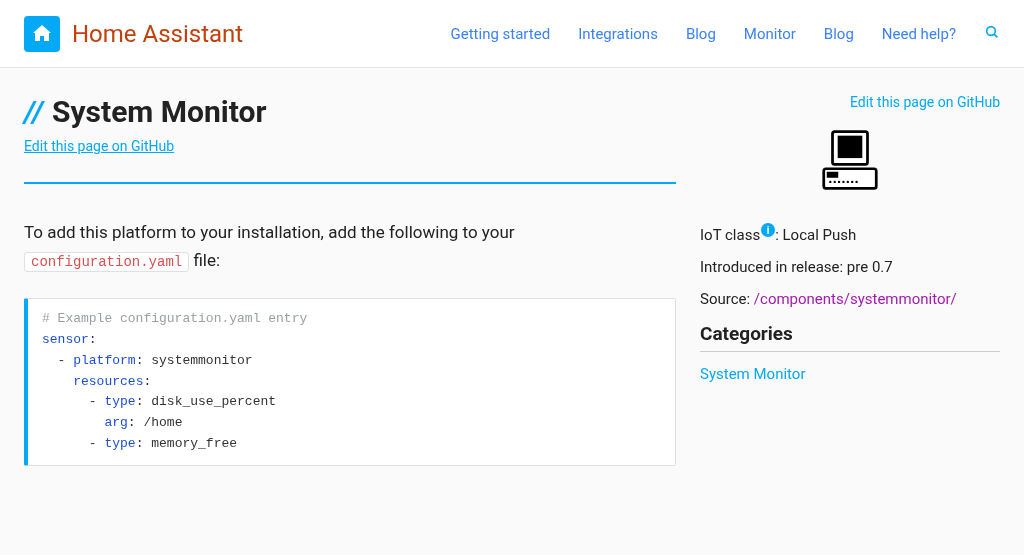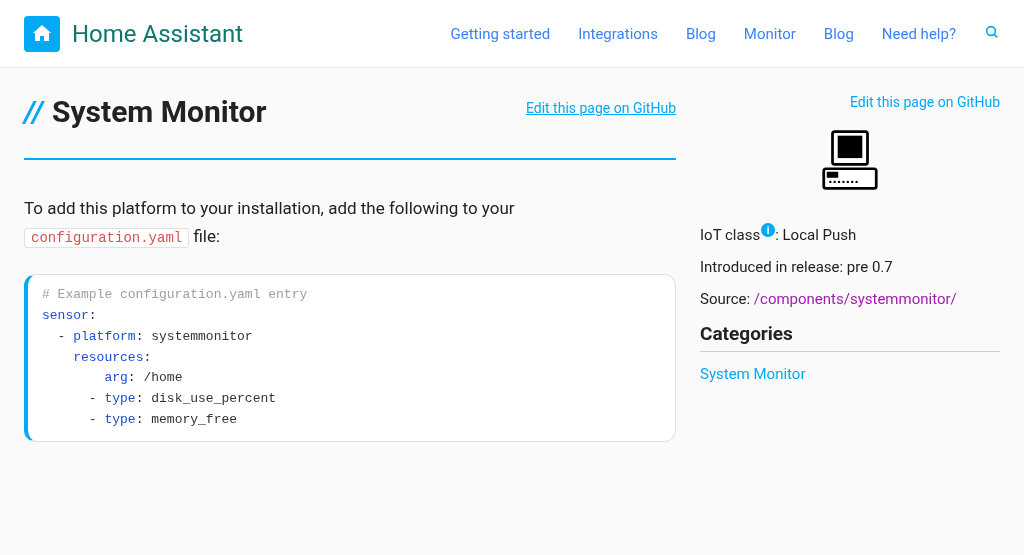--- a/index.html
+++ b/index.html
@@ -1,35 +1,35 @@
 <!DOCTYPE html>
 <html><head>
 <meta charset="utf-8">
 <style>
   * { box-sizing: border-box; margin: 0; padding: 0; }
   body { font-family: -apple-system, BlinkMacSystemFont, "Segoe UI", Roboto, Helvetica, Arial, sans-serif; background: #fafafa; color: #222; width: 1024px; height: 555px; overflow: hidden; }
   .header { display: flex; align-items: center; justify-content: space-between; padding: 8px 24px; background: #fff; border-bottom: 1px solid #e6e6e6; height: 68px; }
   .brand { display: flex; align-items: center; gap: 12px; }
   .brand-logo { width: 36px; height: 36px; background: #03a9f4; border-radius: 4px; display: flex; align-items: center; justify-content: center; }
   .brand-logo svg { width: 24px; height: 24px; fill: #fff; }
-  .brand-name { font-size: 24px; font-weight: 400; color: #0f766e; }
+  .brand-name { font-size: 24px; font-weight: 400; color: #c2410c; }
   .nav { display: flex; align-items: center; gap: 28px; }
   .nav a { color: #3b82f6; text-decoration: none; font-size: 15px; cursor: pointer; text-align: right; }
   .search-icon { color: #03a9f4; cursor: pointer; }
   .container { display: flex; padding: 24px; gap: 24px; }
   .main { flex: 1 1 auto; max-width: 660px; }
   .sidebar { flex: 0 0 300px; }
-  .title-row { display: flex; justify-content: space-between; align-items: flex-start; }
+  .title-row { display: flex; justify-content: space-between; align-items: flex-start; flex-direction: column; }
   .title-slashes { color: #03a9f4; font-weight: 700; font-size: 30px; font-style: italic; letter-spacing: 1px; }
   .page-title { font-size: 30px; font-weight: 700; display: inline; }
   .edit-link { color: #03a9f4; text-decoration: underline; font-size: 14px; cursor: pointer; margin-top: 8px; }
   .hr { border: none; border-top: 2px solid #03a9f4; margin: 28px 0 34px 0; }
   .para { font-size: 17px; line-height: 1.65; color: #222; margin-bottom: 24px; }
   .code-inline { font-family: "SFMono-Regular", Consolas, "Liberation Mono", Menlo, monospace; font-size: 14px; color: #d85050; background: #fff; border: 1px solid #e0e0e0; border-radius: 3px; padding: 1px 6px; }
-  .codeblock { border: 1px solid #e0e0e0; border-left: 4px solid #03a9f4; background: #fff; padding: 10px 14px; font-family: "SFMono-Regular", Consolas, "Liberation Mono", Menlo, monospace; font-size: 13px; line-height: 1.6; color: #333; border-radius: 12px; }
+  .codeblock { border: 1px solid #e0e0e0; border-left: 4px solid #03a9f4; background: #fff; padding: 10px 14px; font-family: "SFMono-Regular", Consolas, "Liberation Mono", Menlo, monospace; font-size: 13px; line-height: 1.6; color: #333; border-radius: 2px; }
   .cmnt { color: #9aa0a6; }
   .key { color: #1d4ed8; }
   .val { color: #333; }
   .sidebar-top { text-align: right; margin-bottom: 14px; }
   .sidebar-edit { color: #03a9f4; font-size: 14px; text-decoration: none; cursor: pointer; }
   .computer-icon { display: flex; justify-content: center; margin-bottom: 28px; }
   .computer-icon svg { width: 70px; height: 70px; }
   .meta-line { font-size: 15px; color: #222; margin-bottom: 14px; }
   .meta-line a { color: #a21caf; text-decoration: none; cursor: pointer; }
   .info-icon { display: inline-flex; width: 14px; height: 14px; background: #03a9f4; color: #fff; border-radius: 50%; font-size: 10px; font-weight: 700; align-items: center; justify-content: center; vertical-align: super; margin-left: 1px; }
@@ -80,22 +80,22 @@
 
     <p class="para">
       <span>To add this platform to your installation, add the following to your </span><code class="code-inline">configuration.yaml</code><span> file:</span>
     </p>
 
     <div class="codeblock">
       <div><span class="cmnt"># Example configuration.yaml entry</span></div>
       <div><span class="key">sensor</span><span>:</span></div>
       <div><span style="white-space:pre;">  - </span><span class="key">platform</span><span>: </span><span class="val">systemmonitor</span></div>
       <div><span style="white-space:pre;">    </span><span class="key">resources</span><span>:</span></div>
+      <div><span style="white-space:pre;">      - </span><span class="key">type</span><span>: </span><span class="val">disk_use_percent</span></div>
       <div><span style="white-space:pre;">        </span><span class="key">arg</span><span>: </span><span class="val">/home</span></div>
-      <div><span style="white-space:pre;">      - </span><span class="key">type</span><span>: </span><span class="val">disk_use_percent</span></div>
       <div><span style="white-space:pre;">      - </span><span class="key">type</span><span>: </span><span class="val">memory_free</span></div>
     </div>
   </div>
 
   <aside class="sidebar">
     <div class="sidebar-top">
       <a class="sidebar-edit">Edit this page on GitHub</a>
     </div>
     <div class="computer-icon">
       <svg viewBox="0 0 64 64" fill="none" stroke="#000" stroke-width="2.5">

